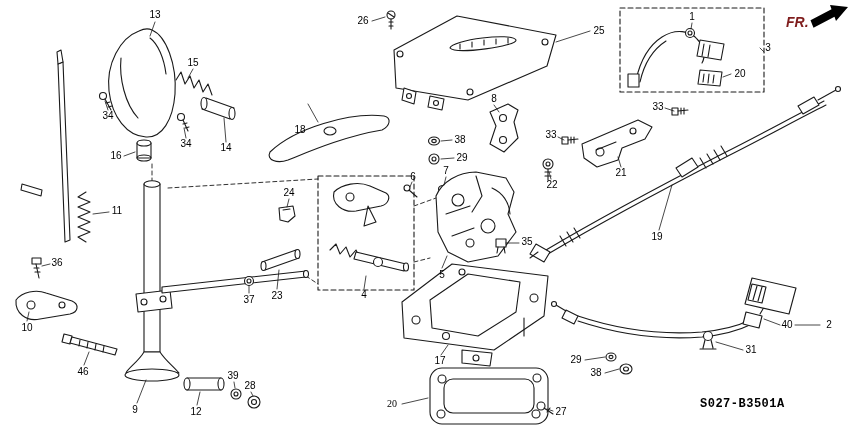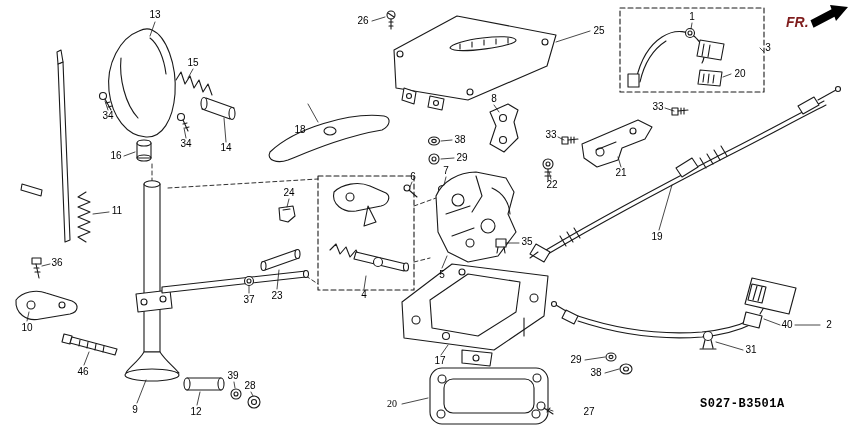--- a/index.html
+++ b/index.html
@@ -423,21 +423,21 @@
       <span class="callout" style="left: 277px; top: 296px;">23</span>
       <span class="callout" style="left: 249px; top: 300px;">37</span>
       <span class="callout" style="left: 27px; top: 328px;">10</span>
       <span class="callout" style="left: 440px; top: 361px;">17</span>
       <span class="callout" style="left: 83px; top: 372px;">46</span>
       <span class="callout" style="left: 135px; top: 410px;">9</span>
       <span class="callout" style="left: 196px; top: 412px;">12</span>
       <span class="callout" style="left: 233px; top: 376px;">39</span>
       <span class="callout" style="left: 250px; top: 386px;">28</span>
       <span class="callout" style="left: 392px; top: 404px; font-family: Liberation Serif, serif;">20</span>
-      <span class="callout" style="left: 561px; top: 412px; margin-left: 28px;">27</span>
+      <span class="callout" style="left: 561px; top: 412px;">27</span>
       <span class="callout" style="left: 829px; top: 325px;">2</span>
       <span class="callout" style="left: 787px; top: 325px;">40</span>
       <span class="callout" style="left: 751px; top: 350px;">31</span>
       <span class="callout" style="left: 576px; top: 360px;">29</span>
       <span class="callout" style="left: 596px; top: 373px;">38</span>
     </div>
 
   <span class="fr-label">FR.</span>
 
   <span class="diagram-code">S027-B3501A</span>

